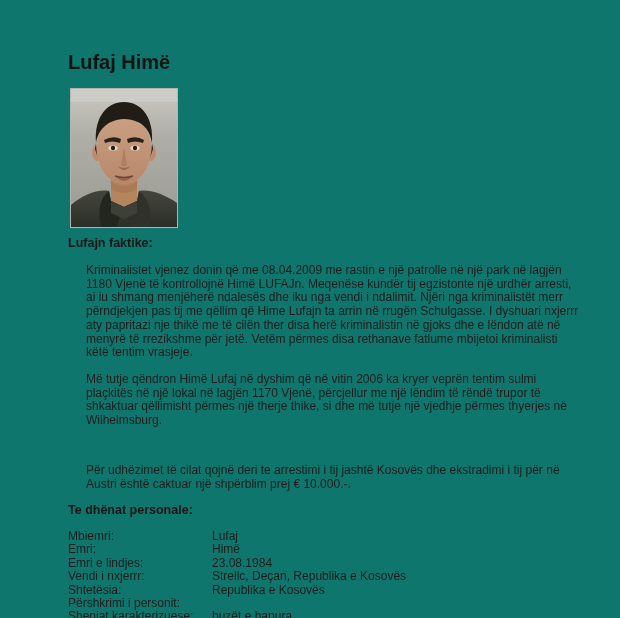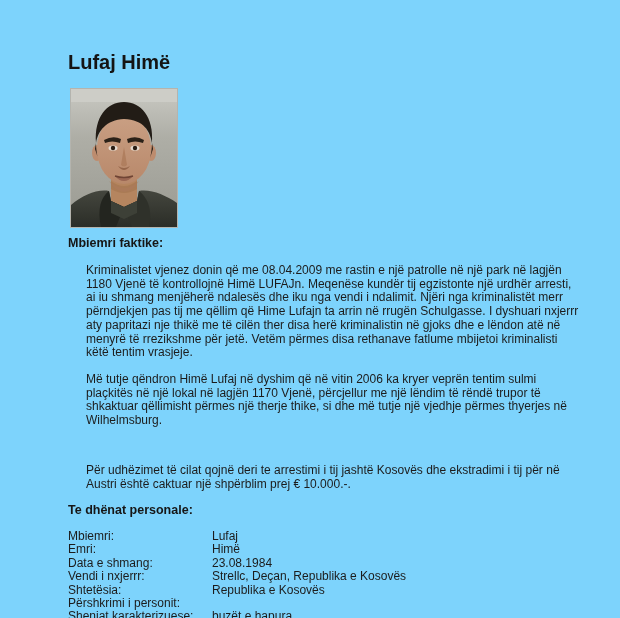--- a/index.html
+++ b/index.html
@@ -11,21 +11,21 @@
     width: 620px;
     height: 618px;
     overflow: hidden;
     font-family: "Liberation Sans", "DejaVu Sans", sans-serif;
     color: #1c1c1c;
     position: relative;
   }
   .doc {
     position: absolute;
     inset: 0;
-    background: #7dd3fc;
+    background: #0f766e;
   }
   .page-title {
     position: absolute;
     left: 68px;
     top: 50px;
     font-size: 20px;
     font-weight: bold;
     line-height: 24px;
     color: #141414;
   }
@@ -145,21 +145,21 @@
       <path d="M38,92 q15,14 30,0 q-7,11 -15,11 q-8,0 -15,-11 Z" fill="#ab7a5c" opacity="0.55"></path>
 
       <path d="M0,138 L0,116 C12,106 26,100 38,102 L40,112 L53,118 L66,112 L68,102
                C80,100 94,106 106,114 L106,138 Z" fill="url(#jacketGrad)"></path>
       <path d="M38,102 L40,112 L53,118 L45,138 L30,138 C26,120 30,108 38,102 Z" fill="#23251f"></path>
       <path d="M68,102 L66,112 L53,118 L61,138 L78,138 C82,120 76,108 68,102 Z" fill="#2f312a"></path>
       <path d="M40,112 L53,118 L66,112 L66,124 L53,130 L40,124 Z" fill="#3d4037"></path>
     </svg>
   </div>
 
-  <div class="section-heading h-facts">Mbiemri faktike:</div>
+  <div class="section-heading h-facts">Lufajn faktike:</div>
 
   <div class="para p1">Kriminalistet vjenez donin që me 08.04.2009 me rastin e një patrolle në një park në lagjën
 1180 Vjenë të kontrollojnë Himë LUFAJn. Meqenëse kundër tij egzistonte një urdhër arresti,
 ai iu shmang menjëherë ndalesës dhe iku nga vendi i ndalimit. Njëri nga kriminalistët merr
 përndjekjen pas tij me qëllim që Hime Lufajn ta arrin në rrugën Schulgasse. I dyshuari nxjerrr
 aty papritazi nje thikë me të cilën ther disa herë kriminalistin në gjoks dhe e lëndon atë në
 menyrë të rrezikshme për jetë. Vetëm përmes disa rethanave fatlume mbijetoi kriminalisti
 këtë tentim vrasjeje.</div>
 
   <div class="para p2">Më tutje qëndron Himë Lufaj në dyshim që në vitin 2006 ka kryer veprën tentim sulmi
@@ -176,21 +176,21 @@
   <div class="personal-table">
     <div class="prow">
       <span class="plabel">Mbiemri:</span>
       <span class="pvalue">Lufaj</span>
     </div>
     <div class="prow">
       <span class="plabel">Emri:</span>
       <span class="pvalue">Himë</span>
     </div>
     <div class="prow">
-      <span class="plabel">Data e shmang:</span>
+      <span class="plabel">Emri e lindjes:</span>
       <span class="pvalue">23.08.1984</span>
     </div>
     <div class="prow">
       <span class="plabel">Vendi i nxjerrr:</span>
       <span class="pvalue">Strellc, Deçan, Republika e Kosovës</span>
     </div>
     <div class="prow">
       <span class="plabel">Shtetësia:</span>
       <span class="pvalue">Republika e Kosovës</span>
     </div>

